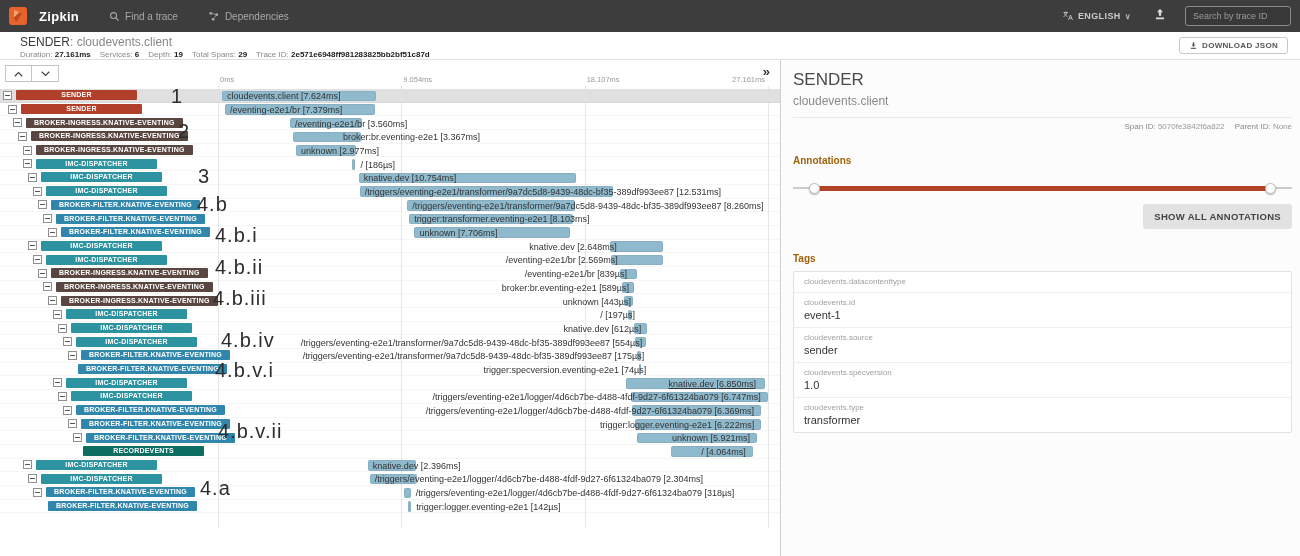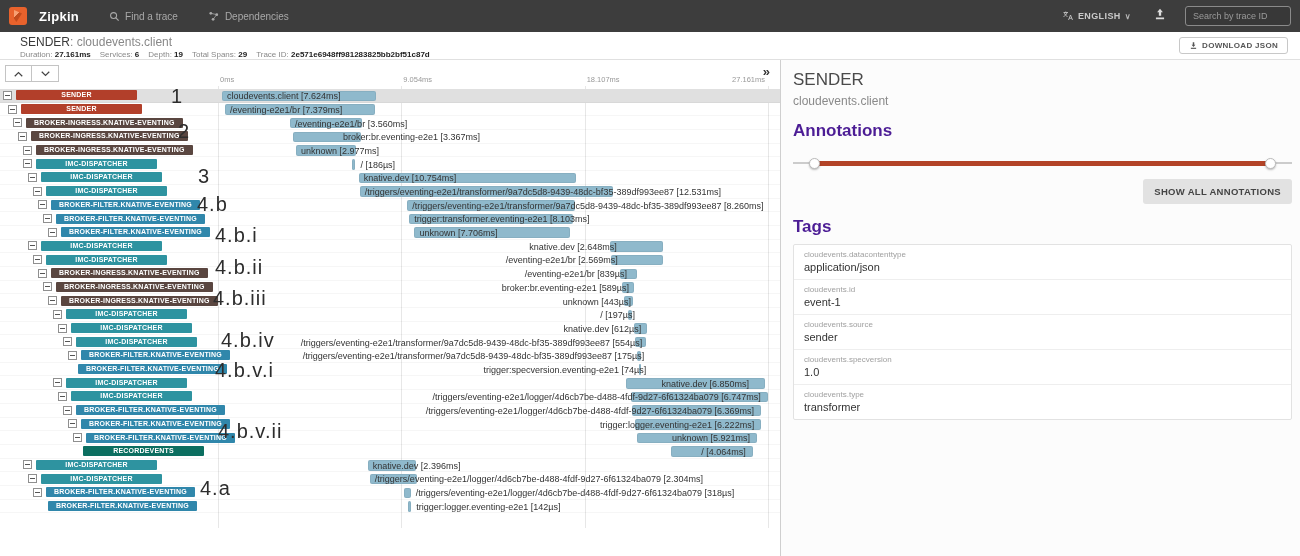--- a/index.html
+++ b/index.html
@@ -62,21 +62,21 @@
   
   .note { position:absolute; font-size:20px; color:#2d2d2d; font-weight:400; letter-spacing:1px; pointer-events:none; }
 
   
   .dp-inner { padding:10px 8px 0 12px; }
   .dp-service { font-size:17px; color:#4a4a4a; }
   .dp-span { font-size:12px; color:#8a8a8a; margin-top:4px; }
   .dp-ids { border-top:1px solid #e9e9e9; margin-top:9px; padding-top:4px; text-align:right; font-size:8px; color:#999; }
   .dp-ids b { color:#888; font-weight:normal; }
   .dp-ids .gap { display:inline-block; width:10px; }
-  .dp-section-title { font-size:17px; font-weight:bold; color:#4c1d95; margin-top:13px; }
+  .dp-section-title { font-size:10px; font-weight:bold; color:#a16207; margin-top:24px; }
   .anno-slider { position:relative; height:12px; margin-top:16px; }
   .anno-track { position:absolute; left:0; right:0; top:5px; height:2px; background:#ccc; }
   .anno-range { position:absolute; top:3.5px; height:5px; background:#b34327; left:4.2%; right:4.2%; }
   .anno-handle { position:absolute; top:0.5px; width:11px; height:11px; border-radius:50%; background:#fff; border:1px solid #bbb; box-shadow:0 1px 2px rgba(0,0,0,.25); cursor:pointer; }
   .anno-handle.left { left:3.2%; }
   .anno-handle.right { right:3.2%; }
   .show-all-row { text-align:right; margin-top:10px; }
   .show-all-btn { background:#e2e2e2; border:none; border-radius:3px; color:#444; font-size:9.5px; font-weight:bold; letter-spacing:.3px; padding:7px 11px; cursor:pointer; font-family:"Liberation Sans", sans-serif; }
   .tags-card { margin-top:7px; background:#fff; border:1px solid #e2e2e2; border-radius:2px; }
   .tag-row { padding:5px 10px 6px 10px; border-bottom:1px solid #eee; }
@@ -337,21 +337,21 @@
             </div>
             <div class="span-bar" style="left: 639.192px; width: 2px; background: rgb(143, 185, 204);"></div>
             <div class="span-label" style="right: 133.808px;">trigger:specversion.eventing-e2e1 [74µs]</div>
           </div>
           <div class="trace-row">
             <div class="tree-cell" style="padding-left: 53px;">
               <span class="expander"></span>
               <span class="svc-badge" style="background: rgb(46, 147, 160);">IMC-DISPATCHER</span>
             </div>
             <div class="span-bar" style="left: 626.03px; width: 138.71px; background: rgb(143, 185, 204);"></div>
-            <div class="span-label" style="right: 31px;">knative.dev [6.850ms]</div>
+            <div class="span-label" style="right: 24px; text-decoration: underline;">knative.dev [6.850ms]</div>
           </div>
           <div class="trace-row">
             <div class="tree-cell" style="padding-left: 58px;">
               <span class="expander"></span>
               <span class="svc-badge" style="background: rgb(46, 147, 160);">IMC-DISPATCHER</span>
             </div>
             <div class="span-bar" style="left: 631.092px; width: 136.624px; background: rgb(143, 185, 204);"></div>
             <div class="span-label" style="right: 19.2835px;">/triggers/eventing-e2e1/logger/4d6cb7be-d488-4fdf-9d27-6f61324ba079 [6.747ms]</div>
           </div>
           <div class="trace-row">
@@ -416,35 +416,37 @@
             <div class="span-bar" style="left: 408.346px; width: 2.87545px; background: rgb(143, 185, 204);"></div>
             <div class="span-label" style="left: 416.222px;">trigger:logger.eventing-e2e1 [142µs]</div>
           </div>
         </div>
     </section>
 
     <aside class="detail-pane">
       <div class="dp-inner">
         <div class="dp-service">SENDER</div>
         <div class="dp-span">cloudevents.client</div>
+        <div class="dp-ids">
+          <b>Span ID:</b> <span>5070fe3842f6a822</span><span class="gap"></span><b>Parent ID:</b> <span>None</span>
+        </div>
         <div class="dp-section-title">Annotations</div>
         <div class="anno-slider">
           <div class="anno-track"></div>
           <div class="anno-range"></div>
           <div class="anno-handle left"></div>
           <div class="anno-handle right"></div>
         </div>
         <div class="show-all-row">
           <button class="show-all-btn">SHOW ALL ANNOTATIONS</button>
         </div>
         <div class="dp-section-title">Tags</div>
         <div class="tags-card">
             <div class="tag-row">
               <div class="tag-key">cloudevents.datacontenttype</div>
-              <div class="tag-value">application/json</div>
             </div>
             <div class="tag-row">
               <div class="tag-key">cloudevents.id</div>
               <div class="tag-value">event-1</div>
             </div>
             <div class="tag-row">
               <div class="tag-key">cloudevents.source</div>
               <div class="tag-value">sender</div>
             </div>
             <div class="tag-row">

